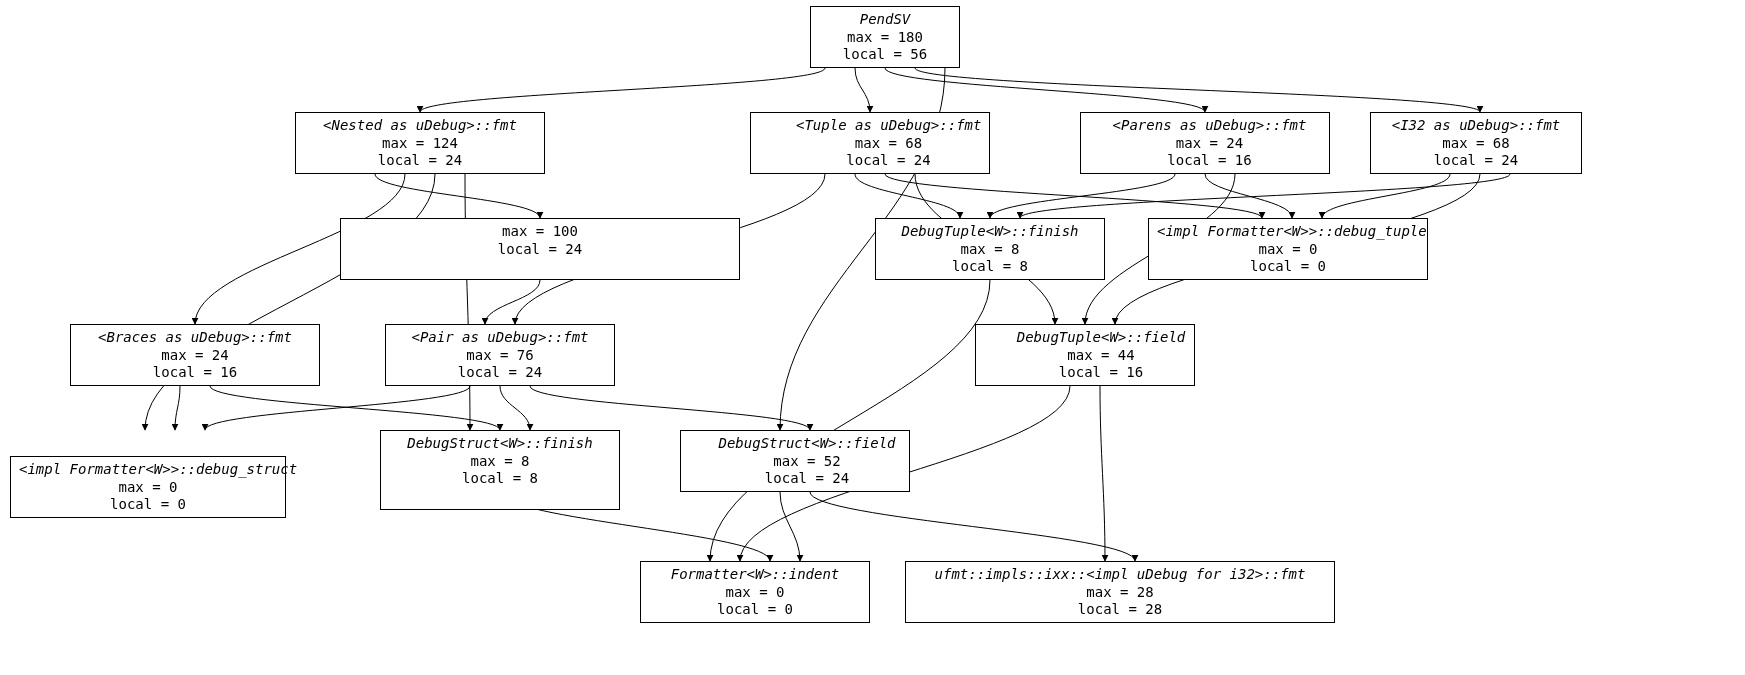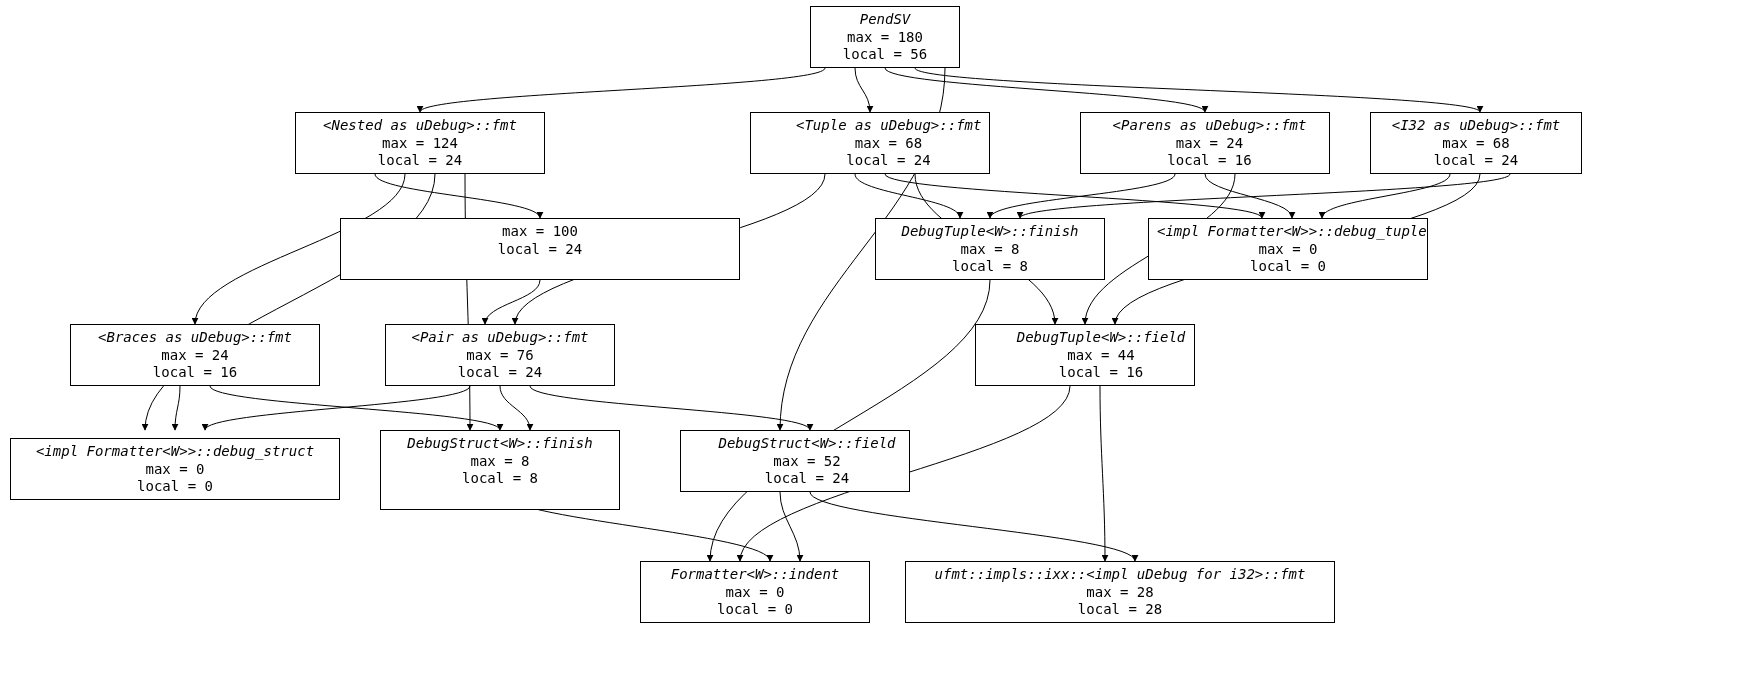--- a/index.html
+++ b/index.html
@@ -84,18 +84,18 @@
     <div class="node" style="left: 295px; top: 112px; width: 250px; height: 62px;"><span class="title">&lt;Nested as uDebug&gt;::fmt</span><span class="max">max = 124</span><span class="local">local = 24</span></div>
     <div class="node" style="left: 750px; top: 112px; width: 240px; height: 62px; padding-left: 45px;"><span class="title">&lt;Tuple as uDebug&gt;::fmt</span><span class="max">max = 68</span><span class="local">local = 24</span></div>
     <div class="node" style="left: 1080px; top: 112px; width: 250px; height: 62px; padding-left: 17px;"><span class="title">&lt;Parens as uDebug&gt;::fmt</span><span class="max">max = 24</span><span class="local">local = 16</span></div>
     <div class="node" style="left: 1370px; top: 112px; width: 212px; height: 62px;"><span class="title">&lt;I32 as uDebug&gt;::fmt</span><span class="max">max = 68</span><span class="local">local = 24</span></div>
     <div class="node" style="left: 340px; top: 218px; width: 400px; height: 62px;"><span class="max">max = 100</span><span class="local">local = 24</span></div>
     <div class="node" style="left: 875px; top: 218px; width: 230px; height: 62px;"><span class="title">DebugTuple&lt;W&gt;::finish</span><span class="max">max = 8</span><span class="local">local = 8</span></div>
     <div class="node" style="left: 1132px; top: 218px; width: 280px; height: 62px; margin-left: 16px;"><span class="title">&lt;impl Formatter&lt;W&gt;&gt;::debug_tuple</span><span class="max">max = 0</span><span class="local">local = 0</span></div>
     <div class="node" style="left: 70px; top: 324px; width: 250px; height: 62px;"><span class="title">&lt;Braces as uDebug&gt;::fmt</span><span class="max">max = 24</span><span class="local">local = 16</span></div>
     <div class="node" style="left: 385px; top: 324px; width: 230px; height: 62px;"><span class="title">&lt;Pair as uDebug&gt;::fmt</span><span class="max">max = 76</span><span class="local">local = 24</span></div>
     <div class="node" style="left: 975px; top: 324px; width: 220px; height: 62px; padding-left: 40px;"><span class="title">DebugTuple&lt;W&gt;::field</span><span class="max">max = 44</span><span class="local">local = 16</span></div>
-    <div class="node" style="left: 10px; top: 438px; width: 330px; height: 62px;"><span class="title">&lt;impl Formatter&lt;W&gt;&gt;::debug_struct</span><span class="max">max = 0</span><span class="local">local = 0</span></div>
+    <div class="node" style="left: 10px; top: 456px; width: 276px; height: 62px;"><span class="title">&lt;impl Formatter&lt;W&gt;&gt;::debug_struct</span><span class="max">max = 0</span><span class="local">local = 0</span></div>
     <div class="node" style="left: 380px; top: 430px; width: 240px; height: 80px;"><span class="title">DebugStruct&lt;W&gt;::finish</span><span class="max">max = 8</span><span class="local">local = 8</span></div>
     <div class="node" style="left: 680px; top: 430px; width: 230px; height: 62px; padding-left: 32px;"><span class="title">DebugStruct&lt;W&gt;::field</span><span class="max">max = 52</span><span class="local">local = 24</span></div>
     <div class="node" style="left: 640px; top: 561px; width: 230px; height: 62px;"><span class="title">Formatter&lt;W&gt;::indent</span><span class="max">max = 0</span><span class="local">local = 0</span></div>
     <div class="node" style="left: 905px; top: 561px; width: 430px; height: 62px;"><span class="title">ufmt::impls::ixx::&lt;impl uDebug for i32&gt;::fmt</span><span class="max">max = 28</span><span class="local">local = 28</span></div>
   </div>
 
 </body></html>

